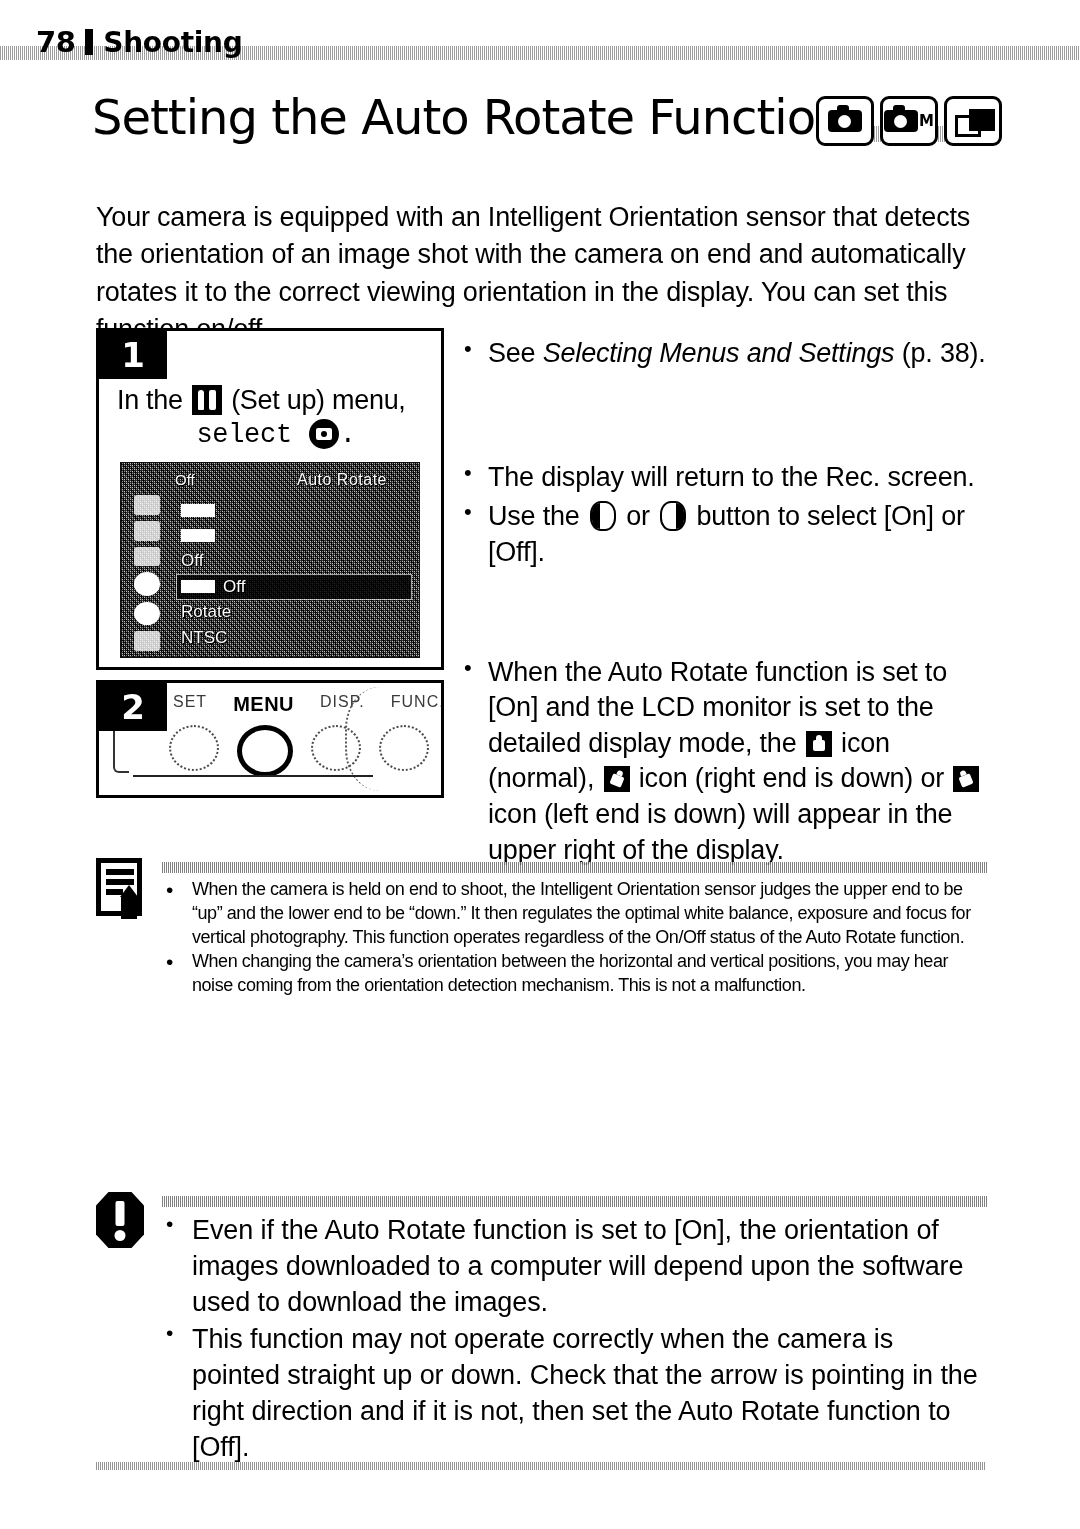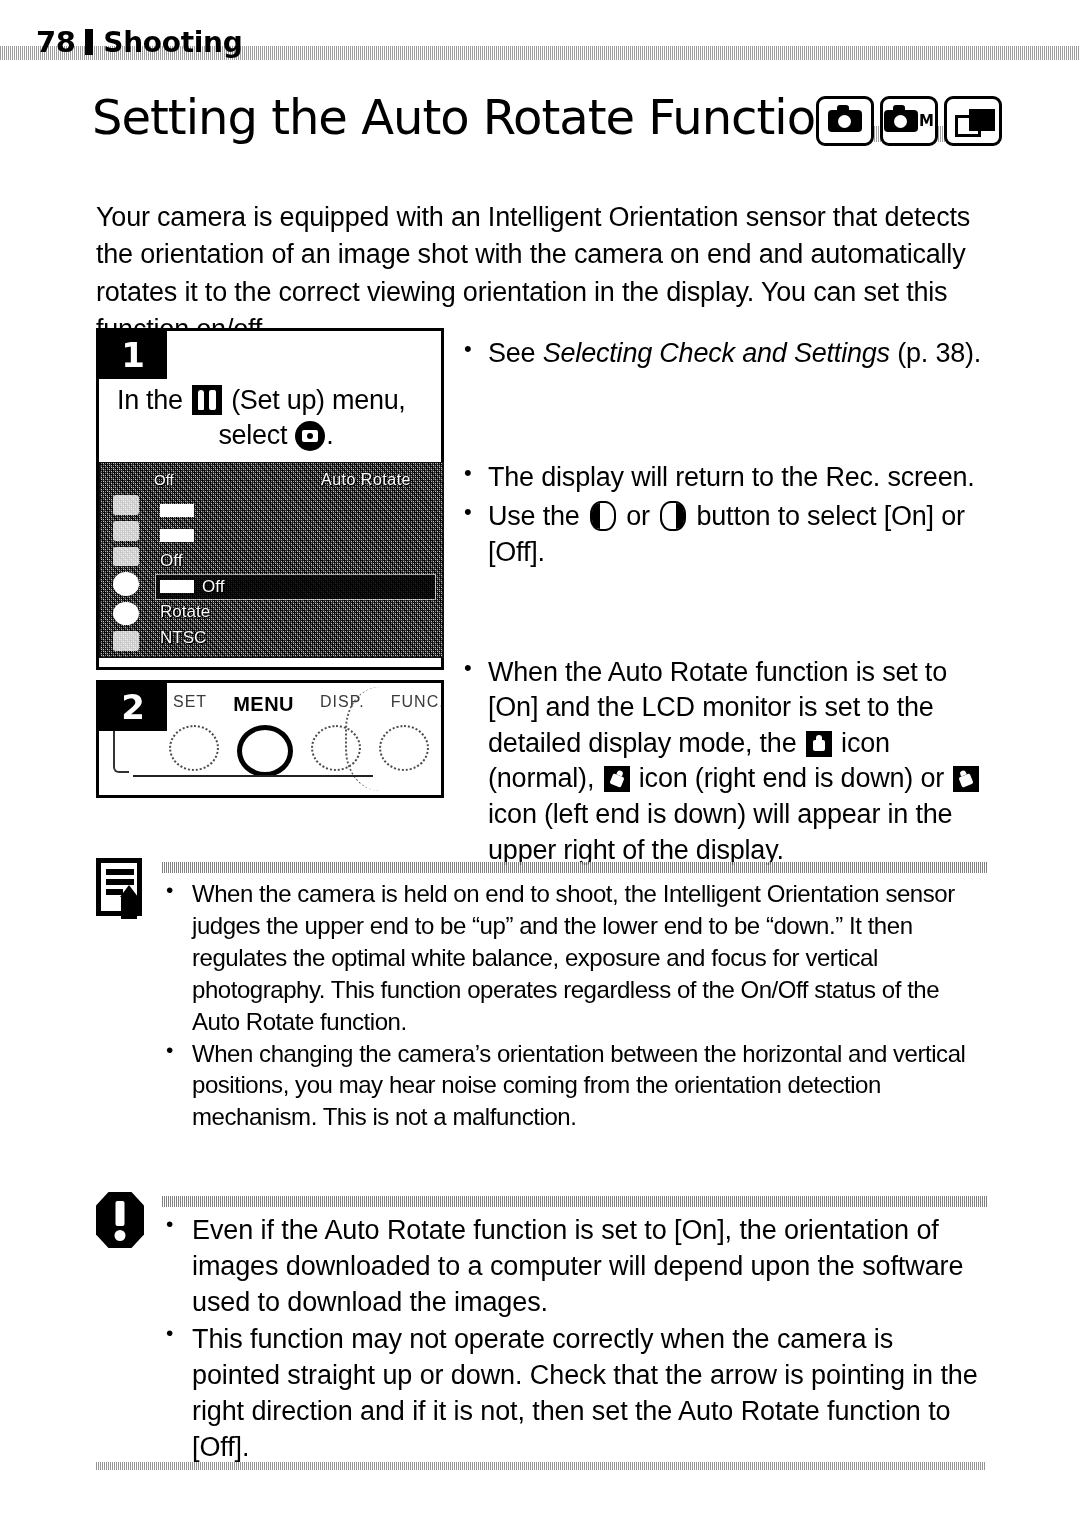--- a/index.html
+++ b/index.html
@@ -218,21 +218,21 @@
     height: 342px;
   }
   .step1-text {
     padding: 52px 0 0 12px;
     text-align: center;
     font-size: 27px;
     line-height: 1.28;
     letter-spacing: -0.3px;
   }
   .step1-line1 { text-align: left; padding-left: 6px; }
-  .step1-line2 { text-align: center; }
+  .step1-line2 { text-align: center; font-family: Liberation Mono, monospace; }
 
   .icon-box {
     display: inline-flex;
     align-items: center;
     justify-content: center;
     width: 30px;
     height: 30px;
     background: #000;
     vertical-align: -6px;
     margin: 0 2px;
@@ -276,21 +276,21 @@
     content: "";
     position: absolute;
     left: 12px; top: 12px;
     width: 6px; height: 6px;
     background: #000;
     border-radius: 50%;
   }
 
   .lcd {
     margin: 10px auto 0 auto;
-    width: 345px;
+    width: 300px;
     height: 196px;
     position: relative;
     background:
       repeating-linear-gradient(90deg, #000 0px, #000 1px, #cfcfcf 1px, #cfcfcf 2px),
       repeating-linear-gradient(0deg, #222 0px, #222 1px, #e8e8e8 1px, #e8e8e8 2px);
     background-blend-mode: multiply;
     overflow: hidden;
     border: 1px solid #111;
     box-sizing: border-box;
   }
@@ -606,21 +606,21 @@
     background: #fff;
     border-radius: 50%;
   }
   .nb-list {
     margin-left: 66px;
     padding-top: 20px;
   }
   .nb-item {
     position: relative;
     padding-left: 30px;
-    font-size: 24px;
+    font-size: 18px;
     line-height: 1.33;
     letter-spacing: -0.45px;
   }
   .nb-item::before {
     content: "\2022";
     position: absolute;
     left: 4px;
     top: -2px;
     font-size: 21px;
   }
@@ -744,21 +744,21 @@
       <div class="cam-strap"></div>
       <div class="cam-bottom"></div>
     </div>
     <div class="step-num">2</div>
   </div>
 </div>
 
 <div class="right-col">
 
   <div class="rb g1">
-    <span>See </span><span class="it">Selecting Check and Settings</span><span> (p. 38).</span>
+    <span>See </span><span class="it">Selecting Menus and Settings</span><span> (p. 38).</span>
   </div>
 
   <div class="rb g3">The display will return to the Rec. screen.</div>
 
   <div class="rb g2">
     <span>Use the </span><span class="btn-gly left"></span><span> or </span><span class="btn-gly right"></span><span> button to select [On] or [Off].</span>
   </div>
 
   <div class="rb">
     <span>When the Auto Rotate function is set to [On] and the LCD monitor is set to the detailed display mode, the </span><span class="inline-ico"><i></i></span><span> icon (normal), </span><span class="inline-ico tilt-r"><i></i></span><span> icon (right end is down) or </span><span class="inline-ico tilt-l"><i></i></span><span> icon (left end is down) will appear in the upper right of the display.</span>

